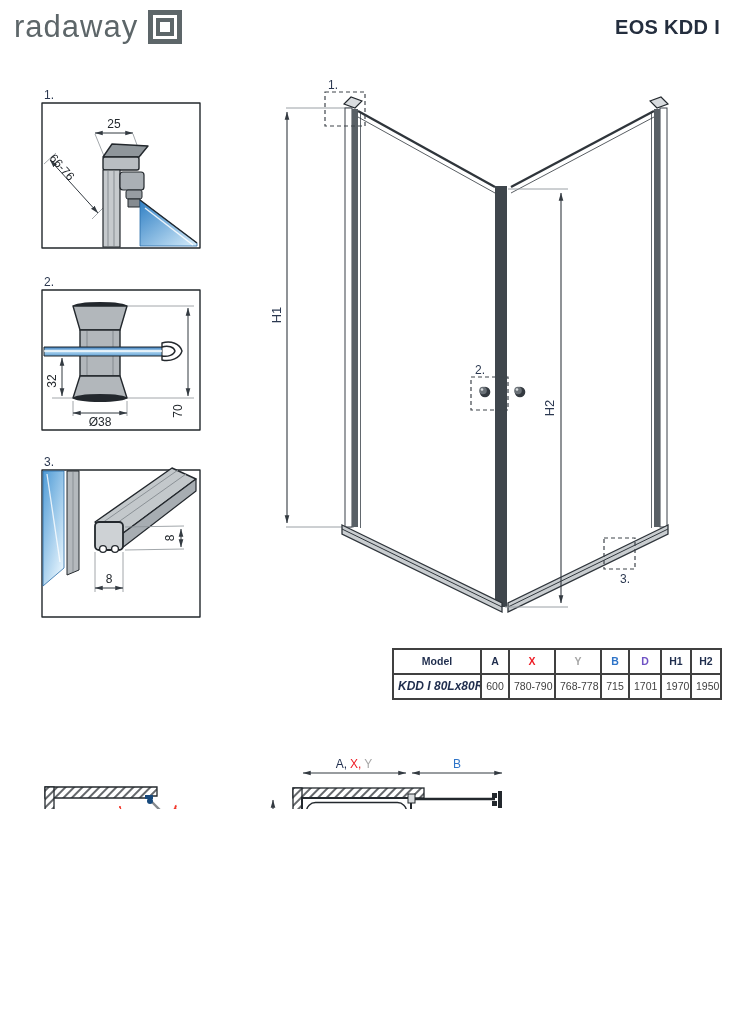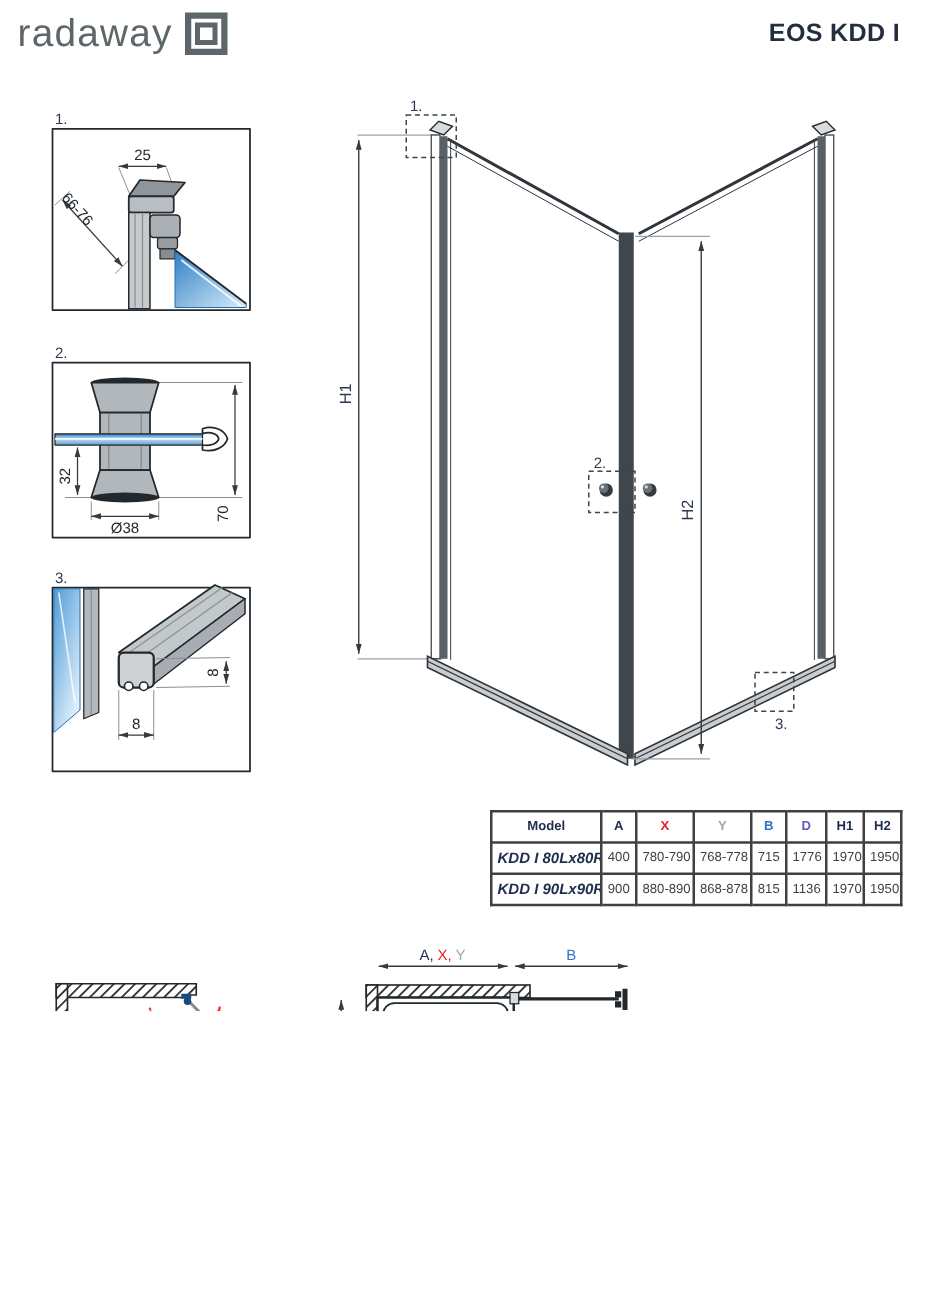--- a/index.html
+++ b/index.html
@@ -337,34 +337,24 @@
         <th class="c-gray">Y</th>
         <th class="c-blue">B</th>
         <th class="c-violet">D</th>
         <th class="c-navy">H1</th>
         <th class="c-navy">H2</th>
       </tr>
     </thead>
     <tbody>
       <tr>
         <td class="model">KDD I 80Lx80R</td>
-        <td>400</td>
+        <td>600</td>
         <td>780-790</td>
         <td>768-778</td>
         <td>715</td>
-        <td>1776</td>
-        <td>1970</td>
-        <td>1950</td>
-      </tr>
-      <tr>
-        <td class="model">KDD I 90Lx90R</td>
-        <td>900</td>
-        <td>880-890</td>
-        <td>868-878</td>
-        <td>815</td>
-        <td>1136</td>
+        <td>1701</td>
         <td>1970</td>
         <td>1950</td>
       </tr>
     </tbody>
   </table>
 
 </div>
 
 </body></html>

